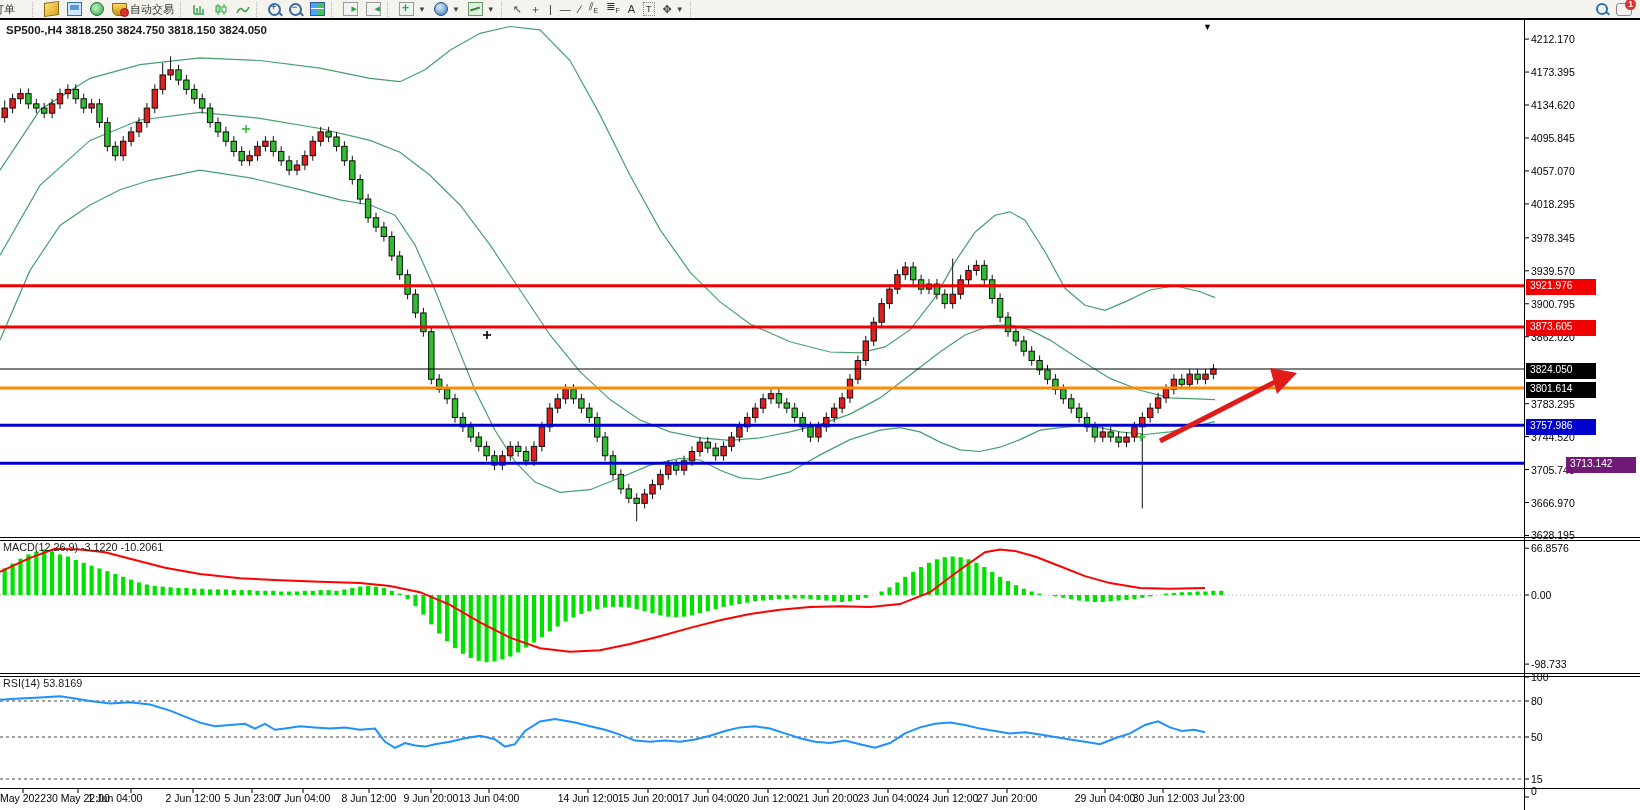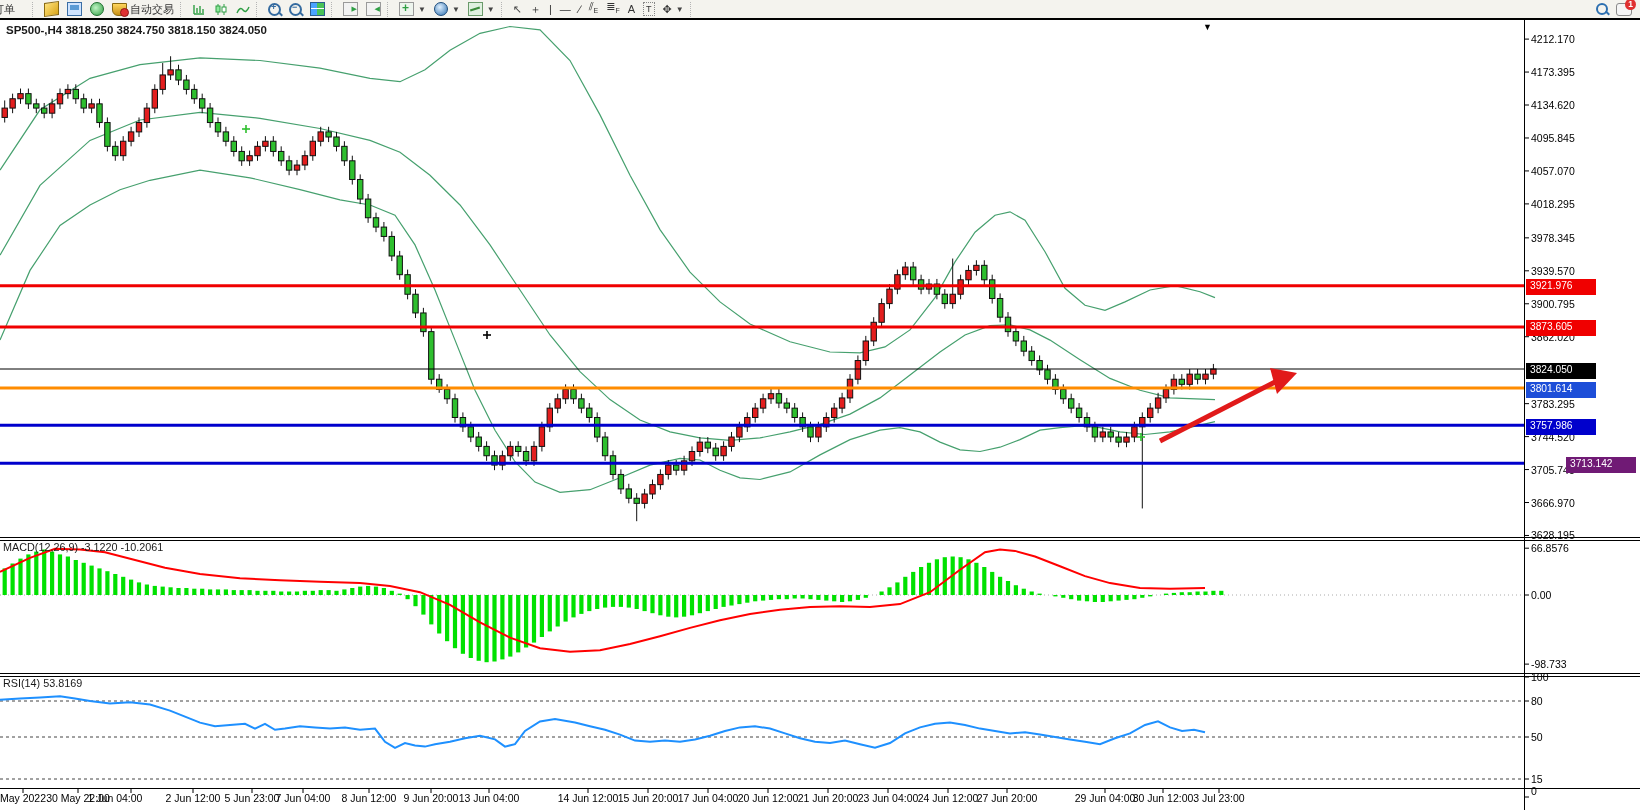--- a/index.html
+++ b/index.html
@@ -732,21 +732,21 @@
       <div class="axis-label" style="top: 671px;">100</div>
       <div class="axis-label" style="top: 695px;">80</div>
       <div class="axis-label" style="top: 731px;">50</div>
       <div class="axis-label" style="top: 773px;">15</div>
       <div class="axis-label" style="top: 785px;">0</div>
     </div>
   <div id="badge-labels">
       <div class="axis-badge" style="top: 279.263px; background: rgb(240, 0, 0);">3921.976</div>
       <div class="axis-badge" style="top: 320.378px; background: rgb(240, 0, 0);">3873.605</div>
       <div class="axis-badge" style="top: 362.5px; background: rgb(0, 0, 0);">3824.050</div>
-      <div class="axis-badge" style="top: 381.571px; background: #1d4ed8;">3801.614</div>
+      <div class="axis-badge" style="top: 381.571px; background: #000000;">3801.614</div>
       <div class="axis-badge" style="top: 418.654px; background: rgb(0, 0, 204);">3757.986</div>
       <div class="axis-badge" style="top: 456.772px; background: #701a75; margin-left: 40px;">3713.142</div>
     </div>
   <div id="time-labels">
       <div class="time-label" style="left: 23px;">May 2022</div>
       <div class="time-label" style="left: 78px;">30 May 22:00</div>
       <div class="time-label" style="left: 115px;">1 Jun 04:00</div>
       <div class="time-label" style="left: 193px;">2 Jun 12:00</div>
       <div class="time-label" style="left: 252px;">5 Jun 23:00</div>
       <div class="time-label" style="left: 303px;">7 Jun 04:00</div>

